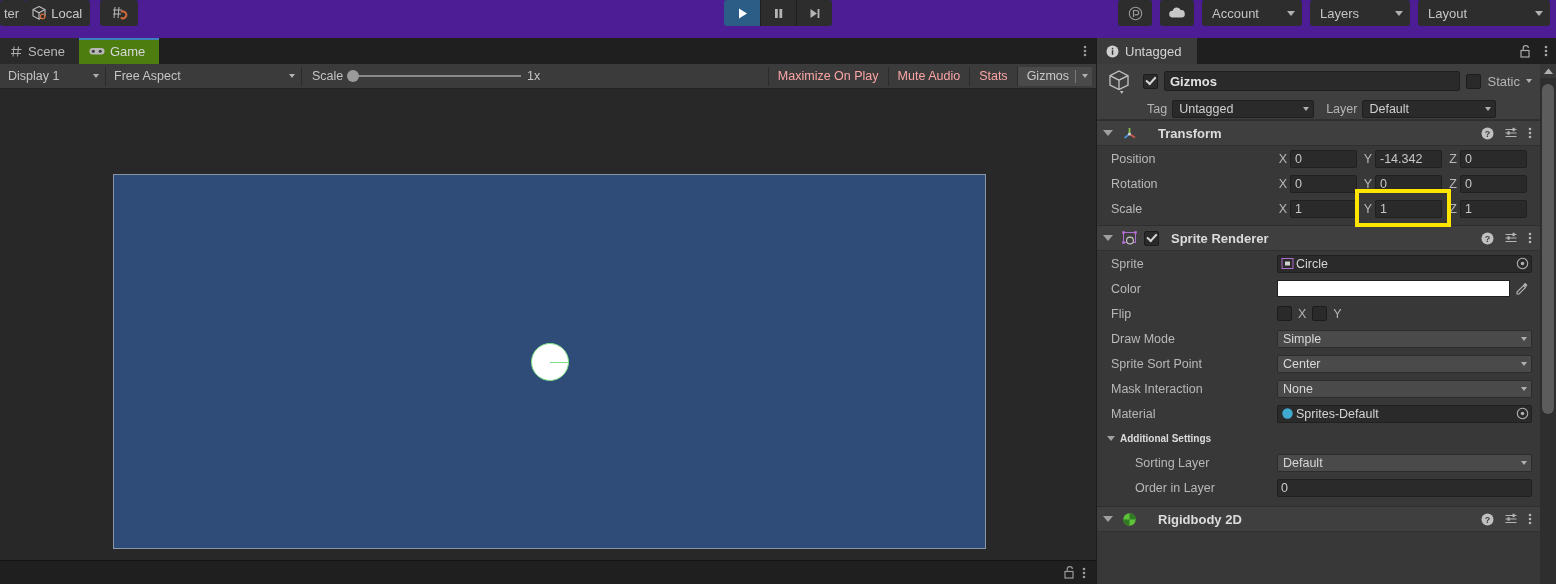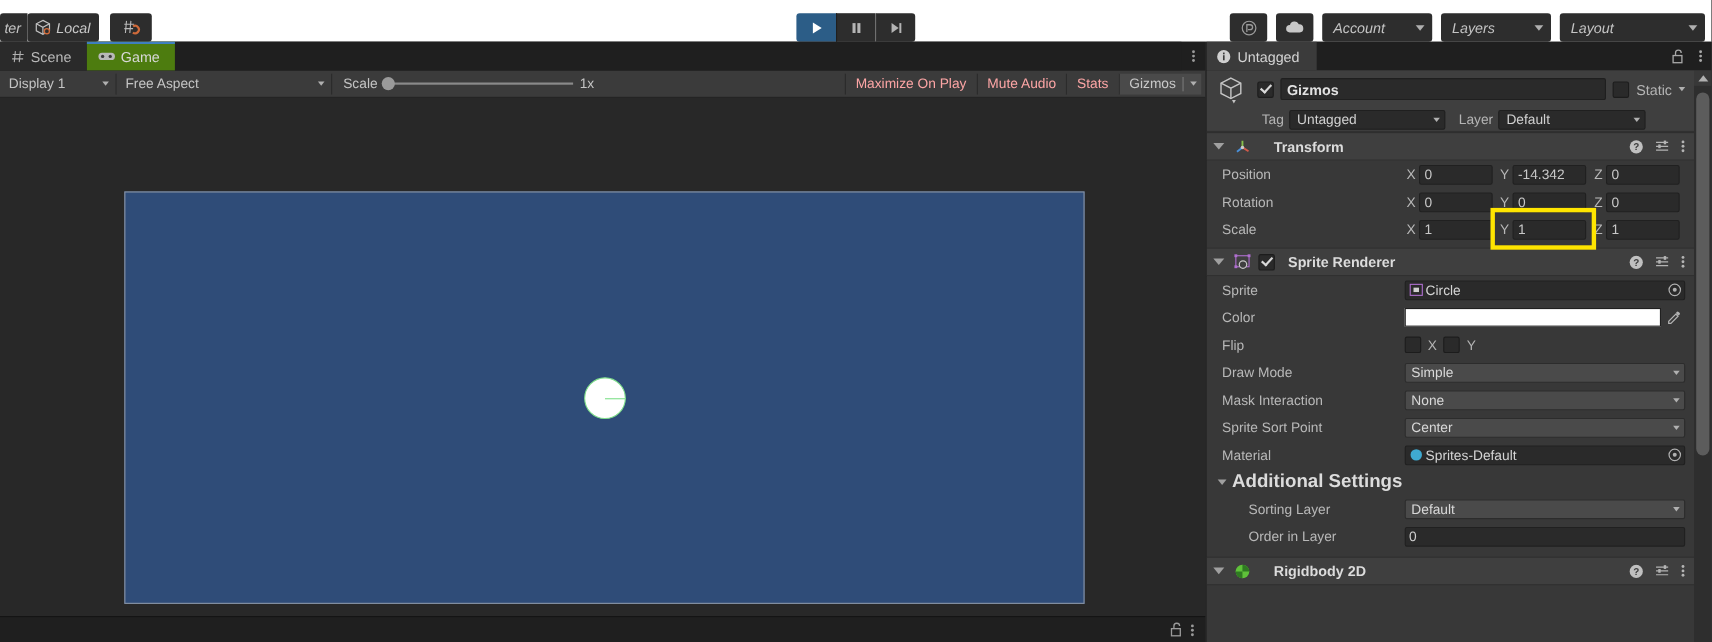--- a/index.html
+++ b/index.html
@@ -9,22 +9,22 @@
     font-family: "Liberation Sans", sans-serif;
     font-size: 12px;
     color: #c4c4c4;
     overflow: hidden;
   }
   .app { position: relative; width: 1556px; height: 584px; }
 
   
   .toolbar {
     position: absolute; left: 0; top: 0; width: 1556px; height: 38px;
-    background: #ffffff;
-    display: flex; align-items: flex-end; font-style: italic;
+    background: #4c1d95;
+    display: flex; align-items: flex-start;
   }
   .tb-left { display: flex; align-items: center; gap: 0; padding-left: 0; }
   .pivot-btn {
     height: 26px; display: flex; align-items: center; gap: 2px;
     background: #2d2d2d; padding: 0 6px 0 4px; border-radius: 3px 0 0 3px;
     color: #c4c4c4; font-size: 13px;
   }
   .local-btn {
     height: 26px; display: flex; align-items: center; gap: 3px;
     background: #2d2d2d; padding: 0 8px 0 5px; border-radius: 3px;
@@ -240,21 +240,21 @@
   .combo-wide {
     flex: 1; height: 18px; background: #4a4a4a; border: 1px solid #2c2c2c; border-radius: 2px;
     display: flex; align-items: center; justify-content: space-between;
     padding: 0 4px 0 5px; color: #d8d8d8; font-size: 12.5px; margin-right: 8px;
   }
   .flip-group { display: flex; align-items: center; gap: 6px; }
   .flip-chk { width: 15px; height: 15px; background: #2a2a2a; border: 1px solid #1c1c1c; border-radius: 2px; }
   .subhead {
     display: flex; align-items: center; height: 24px; padding-left: 10px; gap: 5px;
   }
-  .subhead-title { font-size: 17px; font-weight: bold; color: #dcdcdc; }
+  .subhead-title { font-size: 10px; font-weight: bold; color: #dcdcdc; }
   .foldout-sm {
     width: 0; height: 0; border-left: 4px solid transparent; border-right: 4px solid transparent;
     border-top: 5px solid #a0a0a0;
   }
 
   
   .highlight-box {
     position: absolute; left: 258px; top: 125px; width: 96px; height: 38px;
     border: 4px solid #FFE500; pointer-events: none; z-index: 50;
   }
@@ -664,31 +664,31 @@
 
       <div class="prop-row">
         <span class="prop-label">Draw Mode</span>
         <span class="combo-wide">
           <span>Simple</span>
           <span class="caret sm"></span>
         </span>
       </div>
 
       <div class="prop-row">
+        <span class="prop-label">Sprite Sort Point</span>
+        <span class="combo-wide">
+          <span>Center</span>
+          <span class="caret sm"></span>
+        </span>
+      </div>
+
+      <div class="prop-row">
         <span class="prop-label">Mask Interaction</span>
         <span class="combo-wide">
           <span>None</span>
-          <span class="caret sm"></span>
-        </span>
-      </div>
-
-      <div class="prop-row">
-        <span class="prop-label">Sprite Sort Point</span>
-        <span class="combo-wide">
-          <span>Center</span>
           <span class="caret sm"></span>
         </span>
       </div>
 
       <div class="prop-row">
         <span class="prop-label">Material</span>
         <span class="obj-field">
           <span class="obj-left">
             <span>
               <svg width="13" height="13" viewBox="0 0 13 13">

